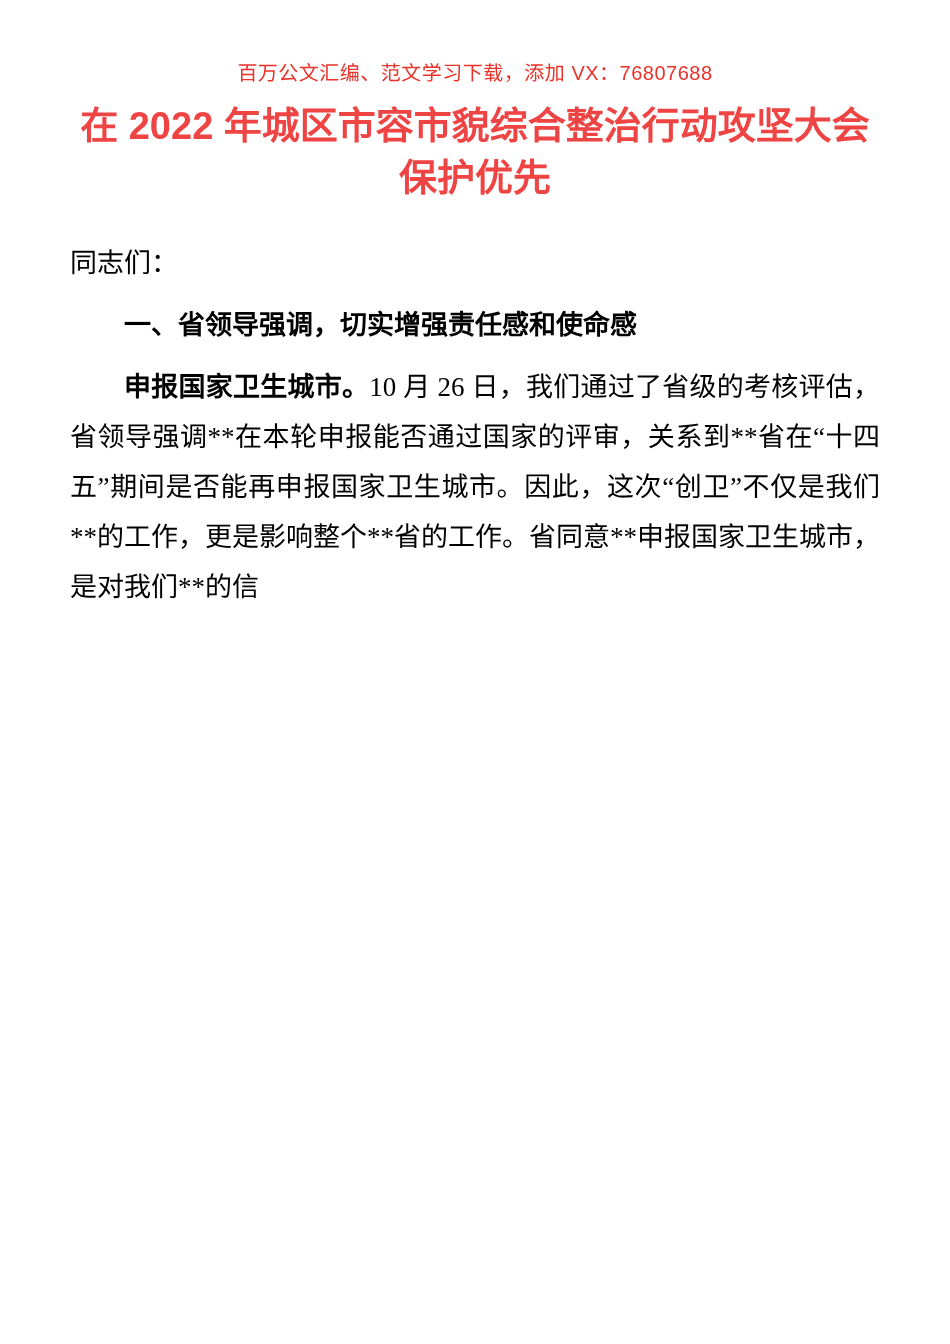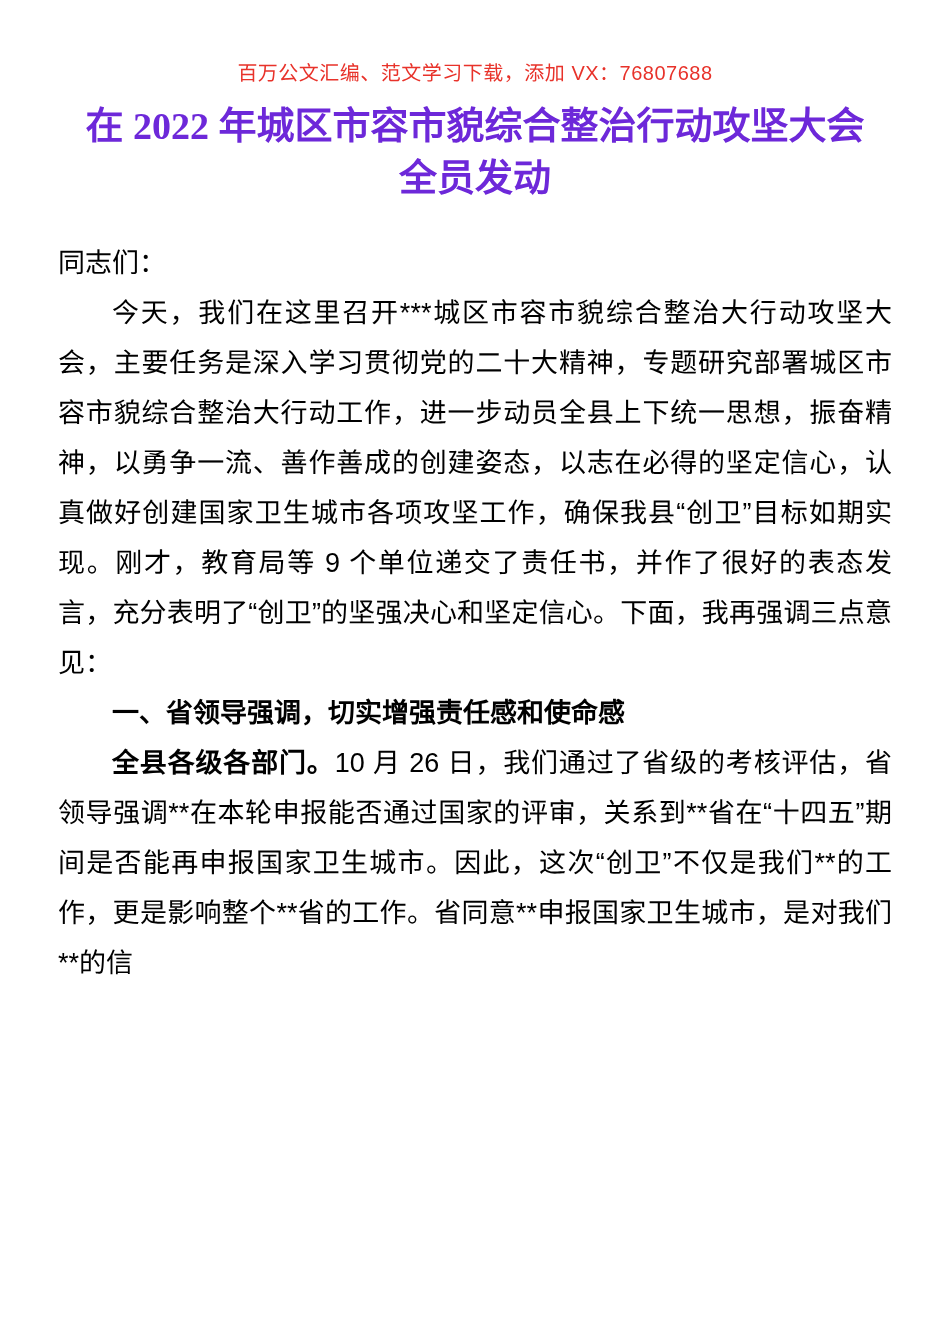--- a/index.html
+++ b/index.html
@@ -24,62 +24,61 @@
     line-height: 30px;
     color: #e8322a;
     letter-spacing: 0.5px;
   }
   .doc-title {
     margin: 12px 58px 0 58px;
     text-align: center;
     font-size: 38px;
     line-height: 52px;
     font-weight: 700;
-    color: #6d28d9;
-    font-family: Liberation Serif, serif;
+    color: #ef4444;
   }
   .doc-body {
     margin: 34px 58px 0 58px;
     font-size: 27px;
     line-height: 50px;
     text-align: justify;
     text-justify: inter-ideograph;
     color: #000000;
   }
   .doc-body p {
-    margin: 0;
+    margin: 12px;
     padding: 0;
+    font-family: Liberation Serif, serif;
   }
   .indent {
     text-indent: 2em;
   }
   .bold {
     font-weight: 700;
   }
 </style>
 </head>
 <body>
 
 <div class="page">
 
   <div class="promo-banner">百万公文汇编、范文学习下载，添加 VX：76807688</div>
 
   <div class="doc-title">
     <div>在 2022 年城区市容市貌综合整治行动攻坚大会</div>
-    <div>全员发动</div>
+    <div>保护优先</div>
   </div>
 
   <div class="doc-body">
 
     <p>同志们：</p>
 
-    <p class="indent">今天，我们在这里召开***城区市容市貌综合整治大行动攻坚大会，主要任务是深入学习贯彻党的二十大精神，专题研究部署城区市容市貌综合整治大行动工作，进一步动员全县上下统一思想，振奋精神，以勇争一流、善作善成的创建姿态，以志在必得的坚定信心，认真做好创建国家卫生城市各项攻坚工作，确保我县“创卫”目标如期实现。刚才，教育局等 9 个单位递交了责任书，并作了很好的表态发言，充分表明了“创卫”的坚强决心和坚定信心。下面，我再强调三点意见：</p>
 
     <p class="indent bold">一、省领导强调，切实增强责任感和使命感</p>
 
 
     <p class="indent">
-      <span class="bold">全县各级各部门。</span><span>10 月 26 日，我们通过了省级的考核评估，省领导强调**在本轮申报能否通过国家的评审，关系到**省在“十四五”期间是否能再申报国家卫生城市。因此，这次“创卫”不仅是我们**的工作，更是影响整个**省的工作。省同意**申报国家卫生城市，是对我们**的信</span>
+      <span class="bold">申报国家卫生城市。</span><span>10 月 26 日，我们通过了省级的考核评估，省领导强调**在本轮申报能否通过国家的评审，关系到**省在“十四五”期间是否能再申报国家卫生城市。因此，这次“创卫”不仅是我们**的工作，更是影响整个**省的工作。省同意**申报国家卫生城市，是对我们**的信</span>
     </p>
 
   </div>
 
 </div>
 
 </body></html>

